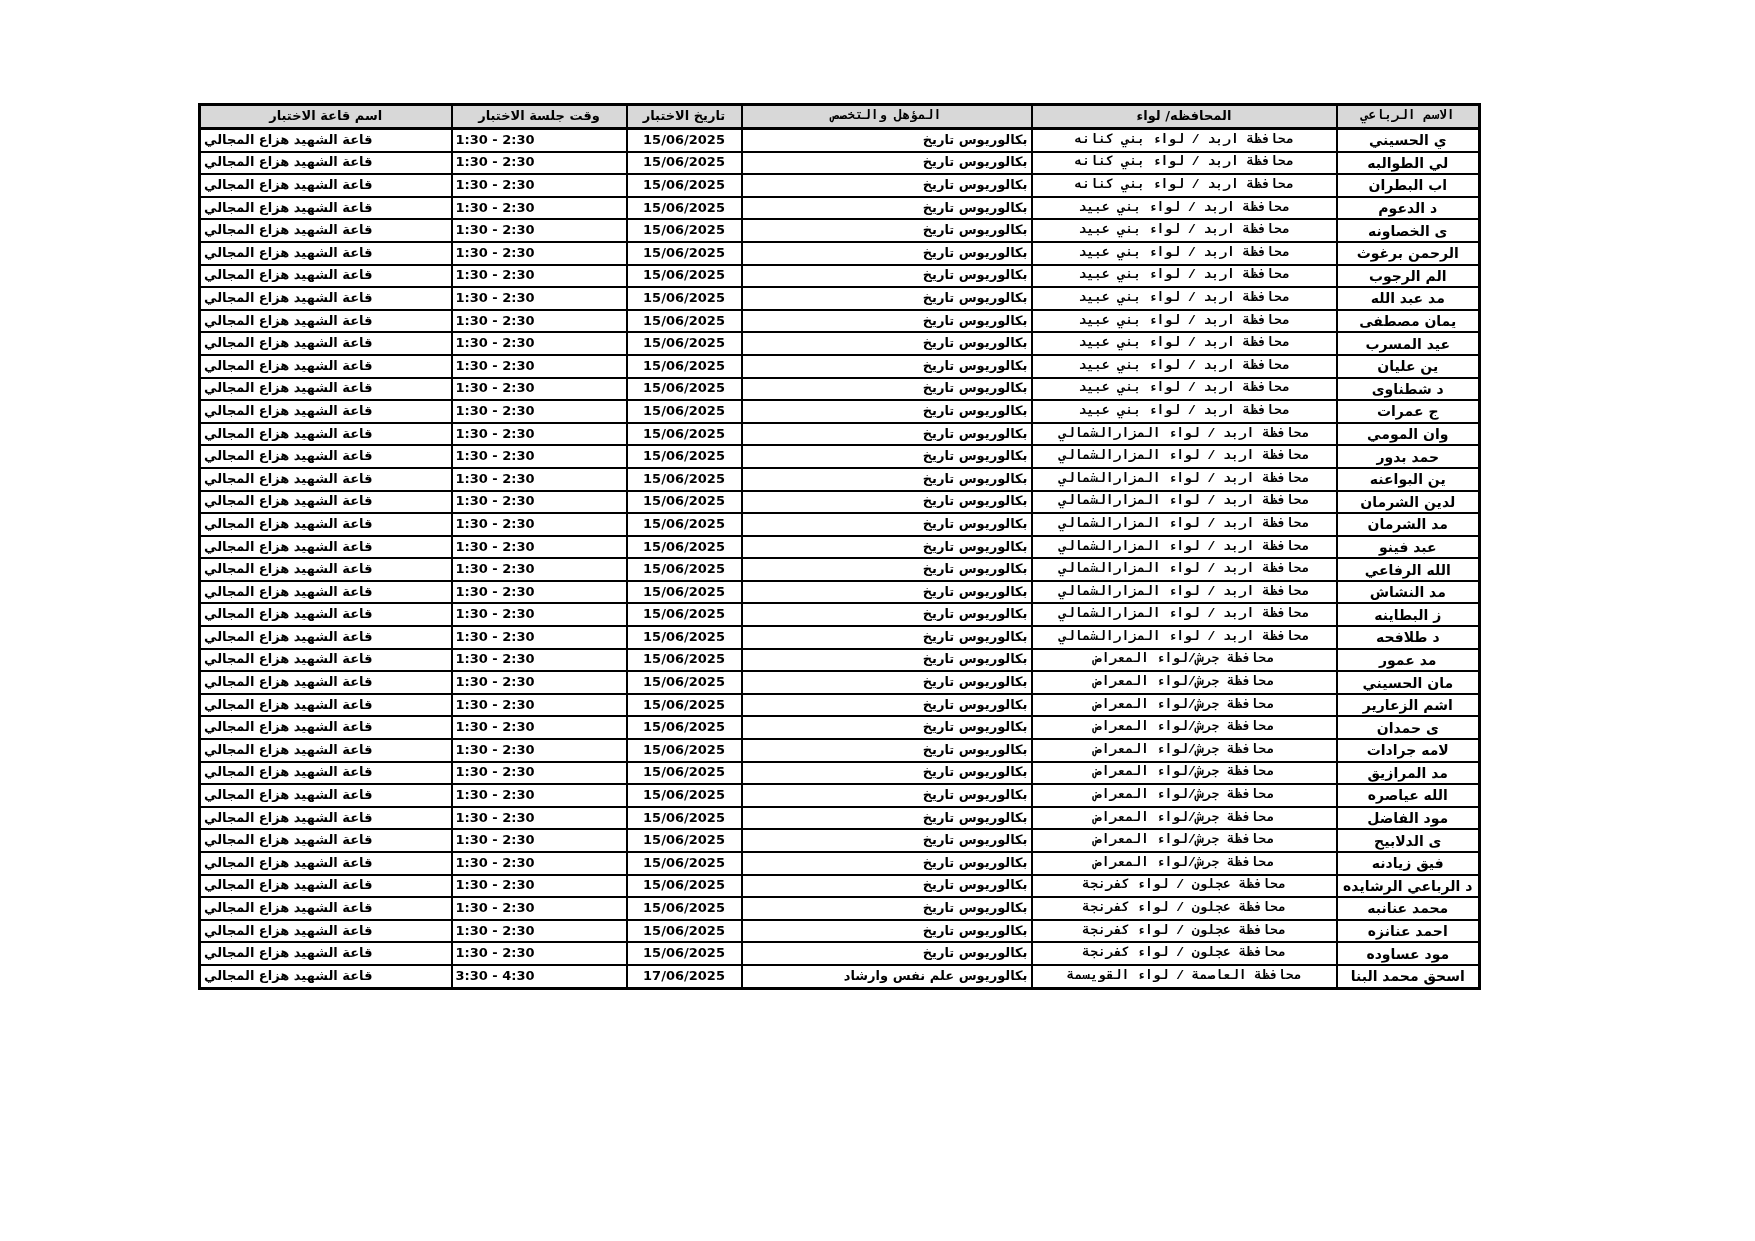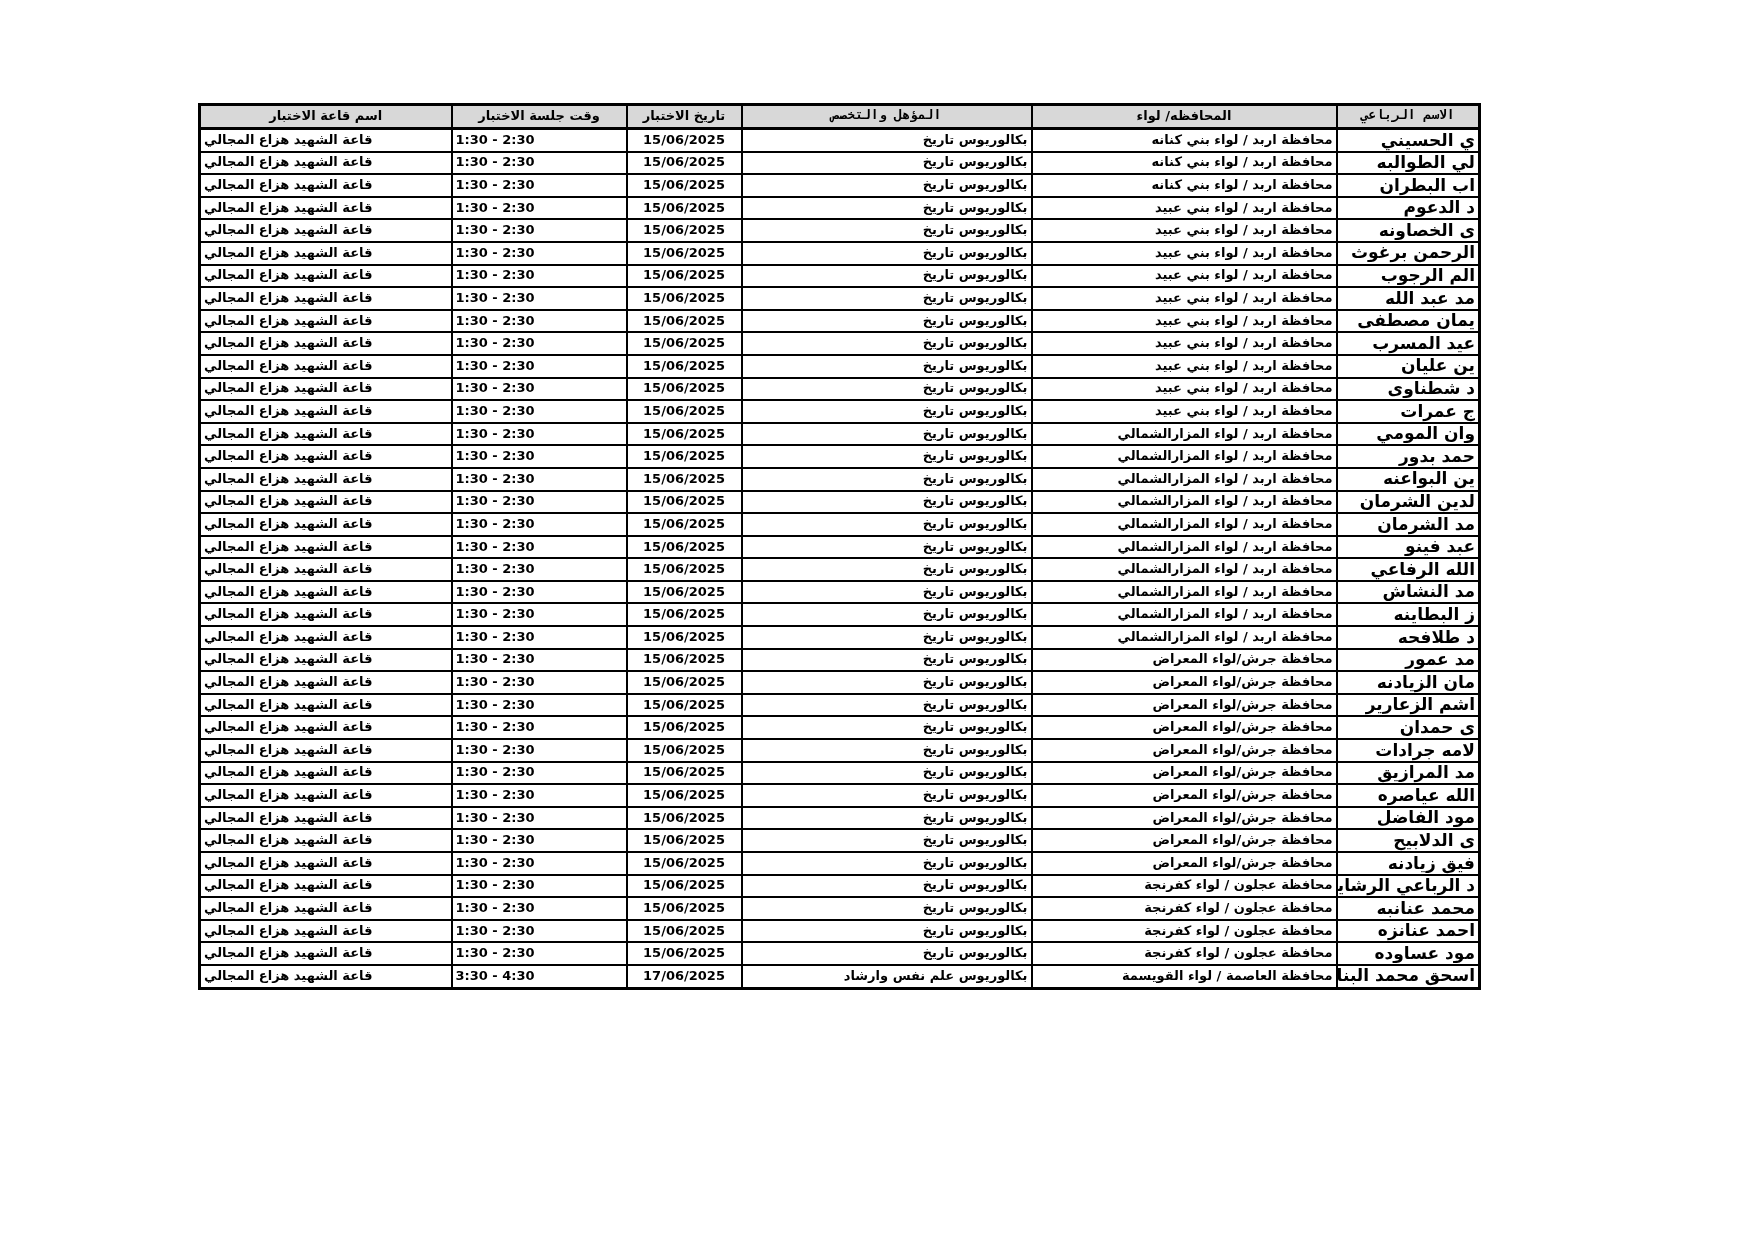--- a/index.html
+++ b/index.html
@@ -16,22 +16,22 @@
     border:2px solid #000;overflow:hidden;white-space:nowrap;
     padding:0 3px;line-height:1.15;
   }
   thead th{
     background:#d8d8d8;height:21px;font-size:13px;font-weight:bold;margin-top:8px;
   }
   thead th.h-name,thead th.h-qual{font-family:Liberation Mono, monospace;}
   thead th.h-gov,thead th.h-date,thead th.h-time,thead th.h-hall{text-align:center;}
   thead{border-bottom:3px solid #000;}
   tbody td{height:20.6px;font-size:13px;}
-  .c-name{text-align:right;font-size:17px;}
-  .c-gov{text-align:right;}
+  .c-name{text-align:center;font-size:14px;}
+  .c-gov{text-align:center;font-family:Liberation Mono, monospace;}
   .c-qual{text-align:right;}
   .c-date{text-align:center;margin-left:12px;}
   .c-time{text-align:left;}
   .c-hall{text-align:left;}
 </style>
 </head>
 <body>
 
 <div class="sheet">
   <table class="exam" dir="rtl">
@@ -240,21 +240,21 @@
         </tr>
         <tr>
           <td class="c-name">مد عمور</td>
           <td class="c-gov">محافظة جرش/لواء المعراض</td>
           <td class="c-qual">بكالوريوس تاريخ</td>
           <td class="c-date" dir="ltr">15/06/2025</td>
           <td class="c-time" dir="ltr">1:30 - 2:30</td>
           <td class="c-hall">قاعة الشهيد هزاع المجالي</td>
         </tr>
         <tr>
-          <td class="c-name">مان الزيادنه</td>
+          <td class="c-name">مان الحسيني</td>
           <td class="c-gov">محافظة جرش/لواء المعراض</td>
           <td class="c-qual">بكالوريوس تاريخ</td>
           <td class="c-date" dir="ltr">15/06/2025</td>
           <td class="c-time" dir="ltr">1:30 - 2:30</td>
           <td class="c-hall">قاعة الشهيد هزاع المجالي</td>
         </tr>
         <tr>
           <td class="c-name">اشم الزعارير</td>
           <td class="c-gov">محافظة جرش/لواء المعراض</td>
           <td class="c-qual">بكالوريوس تاريخ</td>

